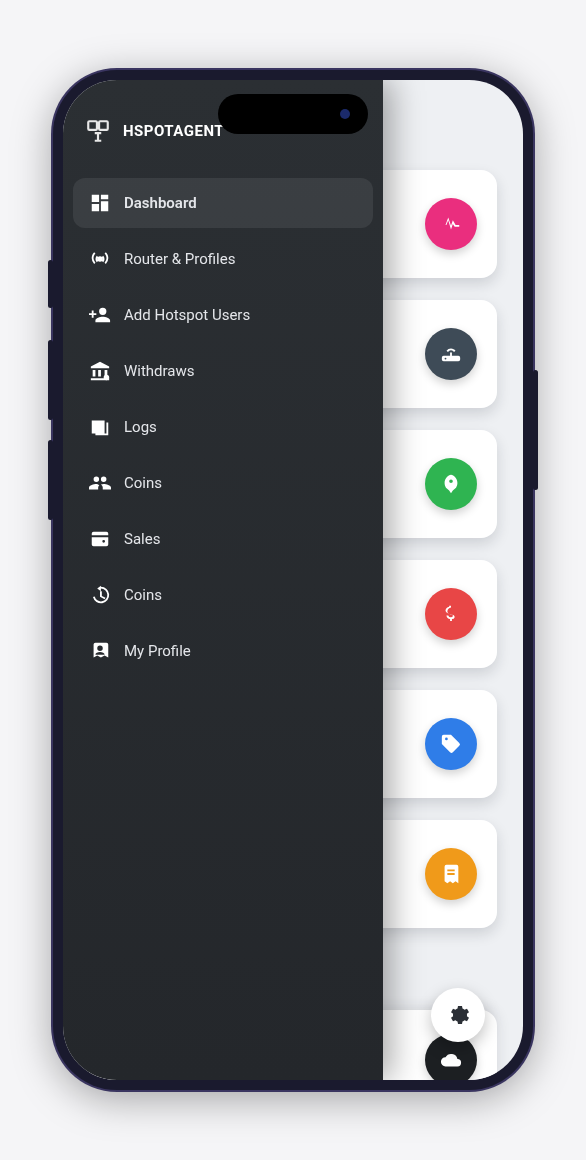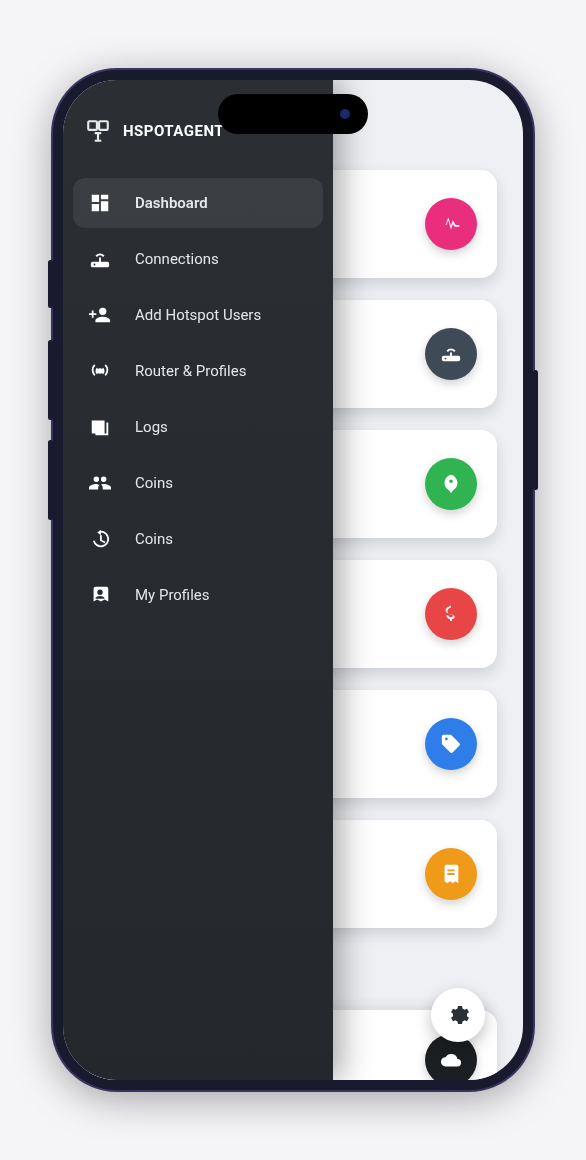--- a/index.html
+++ b/index.html
@@ -57,21 +57,21 @@
   }
   .sb-left1{left:-5px; top:190px; width:5px; height:48px;}
   .sb-left2{left:-5px; top:270px; width:5px; height:80px;}
   .sb-left3{left:-5px; top:370px; width:5px; height:80px;}
   .sb-right{right:-5px; top:300px; width:5px; height:120px;}
 
   
   .drawer {
     position: absolute;
     top: 0; left: 0;
-    width: 270px;
+    width: 320px;
     height: 100%;
     background: linear-gradient(180deg, #2b2f33 0%, #24272b 100%);
     box-shadow: 8px 0 30px rgba(0,0,0,0.35);
     z-index: 50;
     padding-top: 30px;
   }
   .brand {
     display: flex;
     align-items: center;
     gap: 12px;
@@ -82,21 +82,21 @@
     letter-spacing: 0.5px;
   }
   .brand-icon{
     width:26px; height:26px;
     color:#e8e8e8;
   }
   .nav { padding: 6px 10px; }
   .nav-item {
     display: flex;
     align-items: center;
-    gap: 24px;
+    gap: 13px;
     padding: 14px 16px;
     color: #e4e6ea;
     font-size: 15px;
     border-radius: 12px;
     cursor: pointer;
     margin-bottom: 6px;
   }
   .nav-item.active {
     background: rgba(255,255,255,0.08);
     font-weight: 600;
@@ -252,83 +252,92 @@
 
         <div class="nav-item active">
           <span class="nav-icon">
             <svg viewBox="0 0 24 24">
                 <path d="M3 3h8v8H3zM13 3h8v5h-8zM13 10h8v11h-8zM3 13h8v8H3z"></path>
               </svg>
           </span>
           <span>Dashboard</span>
         </div>
 
-        <div class="nav-item">
-          <span class="nav-icon">
-            <svg viewBox="0 0 24 24">
-                <path d="M4 15h16a2 2 0 0 1 2 2v2a2 2 0 0 1-2 2H4a2 2 0 0 1-2-2v-2a2 2 0 0 1 2-2zm2 2a1 1 0 1 0 0 2 1 1 0 0 0 0-2zm6-7a1 1 0 0 1 1 1v4h-2v-4a1 1 0 0 1 1-1zm-4.9-1.5A6 6 0 0 1 12 6a6 6 0 0 1 4.9 2.5l-1.6 1.2A4 4 0 0 0 12 8a4 4 0 0 0-3.3 1.7z"></path>
-              </svg>
-          </span>
-          <span>Connections</span>
+
+        <div class="nav-item">
+          <span class="nav-icon">
+            <svg viewBox="0 0 24 24">
+                <path d="M12 9a3 3 0 1 1 0 6 3 3 0 0 1 0-6zm-6.4 8.4a9 9 0 0 1 0-12.8l1.4 1.4a7 7 0 0 0 0 10zM18.4 4.6a9 9 0 0 1 0 12.8l-1.4-1.4a7 7 0 0 0 0-10zM8.5 15.5a5 5 0 0 1 0-7l1.4 1.4a3 3 0 0 0 0 4.2zM15.5 8.5a5 5 0 0 1 0 7l-1.4-1.4a3 3 0 0 0 0-4.2z"></path>
+              </svg>
+          </span>
+          <span>Router &amp; Profiles</span>
         </div>
 
         <div class="nav-item">
           <span class="nav-icon">
             <svg viewBox="0 0 24 24">
                 <path d="M15 12a4 4 0 1 0 0-8 4 4 0 0 0 0 8zm0 2c-3 0-8 1.5-8 4v2h16v-2c0-2.5-5-4-8-4zM5 10V7H3v3H0v2h3v3h2v-3h3v-2H5z"></path>
               </svg>
           </span>
           <span>Add Hotspot Users</span>
         </div>
 
         <div class="nav-item">
           <span class="nav-icon">
             <svg viewBox="0 0 24 24">
-                <path d="M12 9a3 3 0 1 1 0 6 3 3 0 0 1 0-6zm-6.4 8.4a9 9 0 0 1 0-12.8l1.4 1.4a7 7 0 0 0 0 10zM18.4 4.6a9 9 0 0 1 0 12.8l-1.4-1.4a7 7 0 0 0 0-10zM8.5 15.5a5 5 0 0 1 0-7l1.4 1.4a3 3 0 0 0 0 4.2zM15.5 8.5a5 5 0 0 1 0 7l-1.4-1.4a3 3 0 0 0 0-4.2z"></path>
-              </svg>
-          </span>
-          <span>Router &amp; Profiles</span>
-        </div>
-
+                <path d="M12 2l10 5v2H2V7l10-5zM4 11h3v7H4zm6 0h3v7h-3zm7 0h3v7h-3zM2 20h20v2H2z"></path>
+                <circle cx="19" cy="19" r="3"></circle>
+              </svg>
+          </span>
+          <span>Withdraws</span>
+        </div>
 
         <div class="nav-item">
           <span class="nav-icon">
             <svg viewBox="0 0 24 24">
                 <path d="M3 5h14v14H3zM7 9h6v2H7zm0 4h6v2H7zM19 7h2v14H7v-2h12z"></path>
               </svg>
           </span>
           <span>Logs</span>
         </div>
 
         <div class="nav-item">
           <span class="nav-icon">
             <svg viewBox="0 0 24 24">
                 <path d="M8 11a3 3 0 1 0 0-6 3 3 0 0 0 0 6zm8 0a3 3 0 1 0 0-6 3 3 0 0 0 0 6zm-8 2c-2.7 0-8 1.3-8 4v2h10v-2c0-1 .5-1.8 1.3-2.5C10 13.2 8.8 13 8 13zm8 0c-.8 0-1.9.2-3 .5 1.3 1 2 2.2 2 3.5v2h9v-2c0-2.7-5.3-4-8-4z"></path>
               </svg>
           </span>
           <span>Coins</span>
         </div>
 
+        <div class="nav-item">
+          <span class="nav-icon">
+            <svg viewBox="0 0 24 24">
+                <path d="M3 6a2 2 0 0 1 2-2h14a2 2 0 0 1 2 2v2H3zm0 4h18v8a2 2 0 0 1-2 2H5a2 2 0 0 1-2-2zm13 3a1.5 1.5 0 1 0 0 3 1.5 1.5 0 0 0 0-3z"></path>
+              </svg>
+          </span>
+          <span>Sales</span>
+        </div>
 
         <div class="nav-item">
           <span class="nav-icon">
             <svg viewBox="0 0 24 24">
                 <path d="M13 3a9 9 0 1 1-8.7 11.3l1.9-.6A7 7 0 1 0 13 5V8l-4-3 4-3v1zM12 8h2v5l4 2-1 1.7-5-2.7z"></path>
               </svg>
           </span>
           <span>Coins</span>
         </div>
 
         <div class="nav-item">
           <span class="nav-icon">
             <svg viewBox="0 0 24 24">
                 <path d="M5 3h14a2 2 0 0 1 2 2v14l-4-2-4 2-4-2-4 2V5a2 2 0 0 1 2-2zm7 3a3 3 0 1 0 0 6 3 3 0 0 0 0-6zm-5 10h10c0-2-2.5-3-5-3s-5 1-5 3z"></path>
               </svg>
           </span>
-          <span>My Profiles</span>
+          <span>My Profile</span>
         </div>
 
       </div>
     </div>
 
     <div class="fab">
       <svg viewBox="0 0 24 24">
           <path d="M12 8a4 4 0 1 0 0 8 4 4 0 0 0 0-8zm9 4a7 7 0 0 0-.1-1.2l2.1-1.6-2-3.4-2.5 1a7 7 0 0 0-2-1.2L16 3h-4l-.5 2.6a7 7 0 0 0-2 1.2l-2.5-1-2 3.4 2.1 1.6A7 7 0 0 0 7 12c0 .4 0 .8.1 1.2L5 14.8l2 3.4 2.5-1c.6.5 1.3.9 2 1.2L12 21h4l.5-2.6c.7-.3 1.4-.7 2-1.2l2.5 1 2-3.4-2.1-1.6c.1-.4.1-.8.1-1.2z"></path>
         </svg>
     </div>

